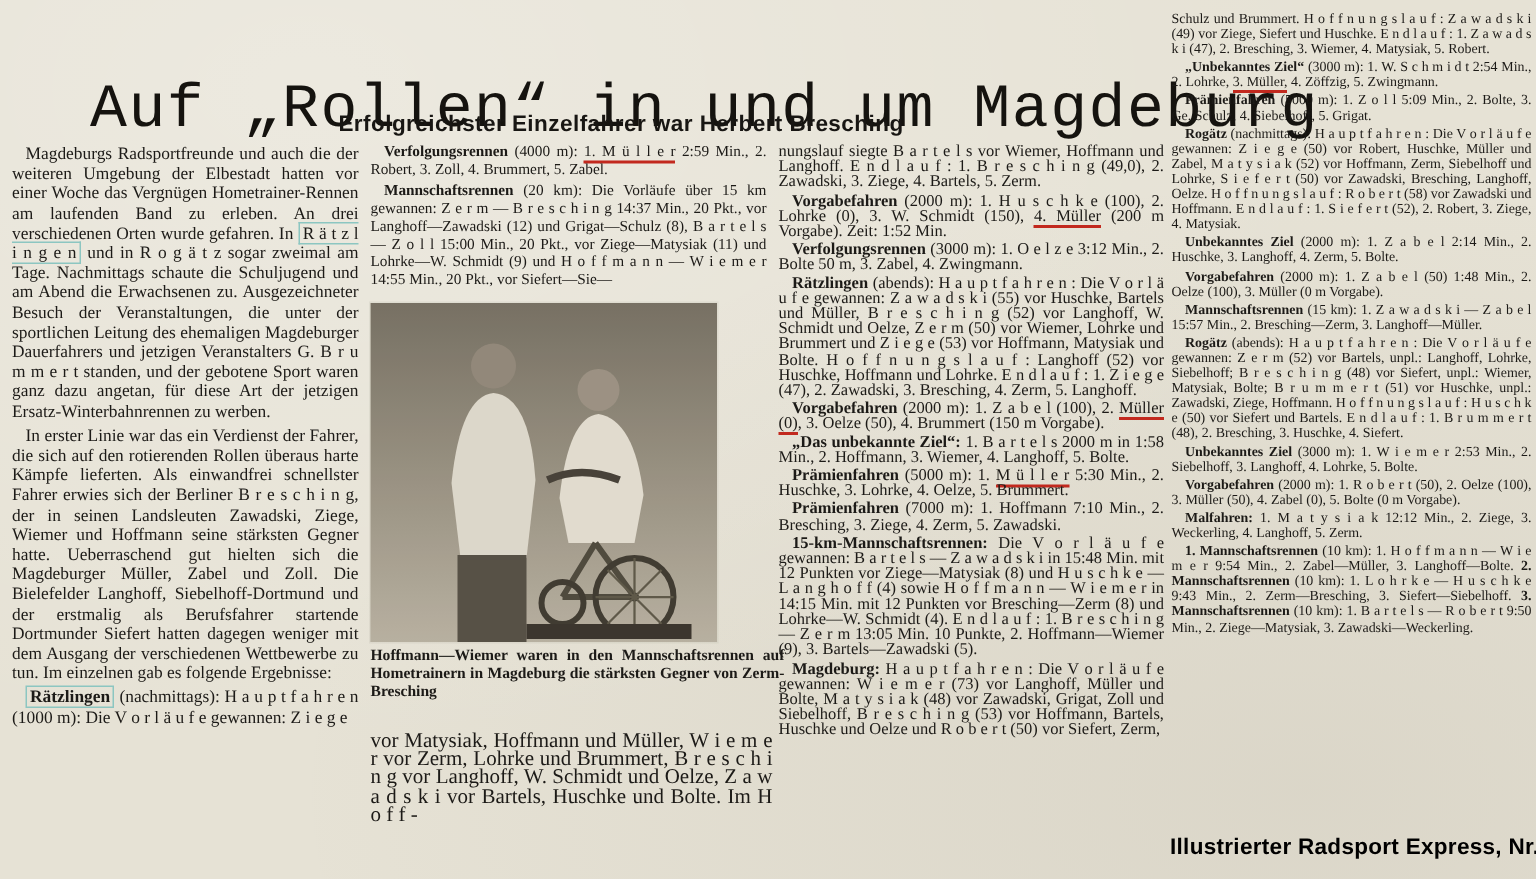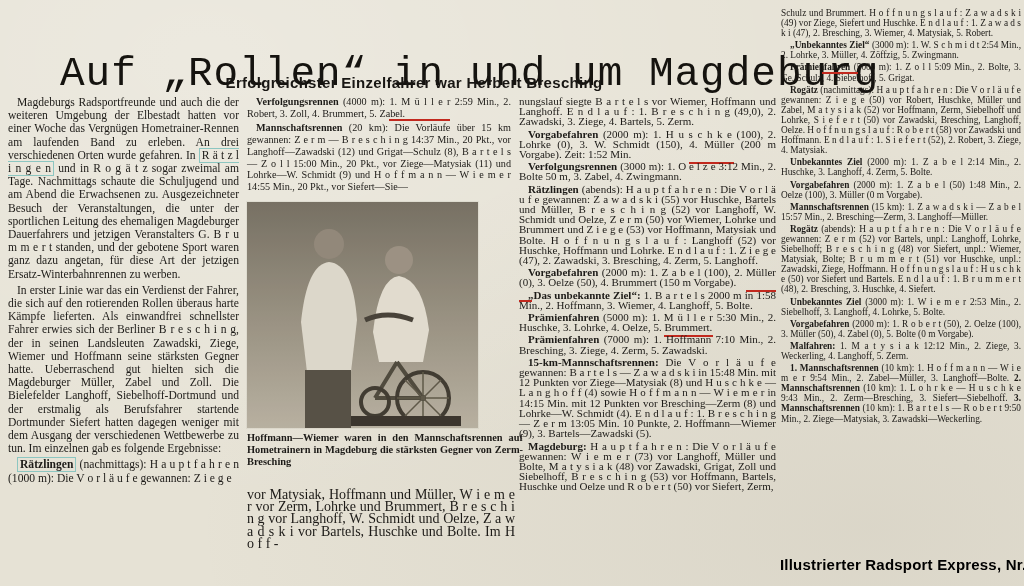--- a/index.html
+++ b/index.html
@@ -45,21 +45,21 @@
   .caption{
     position:absolute;left:247px;top:432px;width:276px;
     font-size:10.4px;line-height:12px;font-weight:bold;text-align:justify;
   }
   .attribution{
     position:absolute;left:780px;top:556px;width:244px;
     font-family:"Liberation Sans", sans-serif;font-size:15px;font-weight:bold;
     color:#000;letter-spacing:.2px;white-space:nowrap;
   }
   .b{font-weight:bold;}
-  .r{border-bottom:2.5px solid #c2291e;padding-bottom:12px;}
+  .r{border-bottom:2.5px solid #c2291e;padding-bottom:0px;}
   .box{border:1.5px solid #8cc6c1;padding:0 2px;}
   .b.box{font-weight:bold;}
 </style>
 </head>
 <body>
 
 <div class="page">
 
   <h1 class="masthead-title">Auf „Rollen“ in und um Magdeburg</h1>
   <div class="masthead-sub">Erfolgreichster Einzelfahrer war Herbert Bresching</div>

